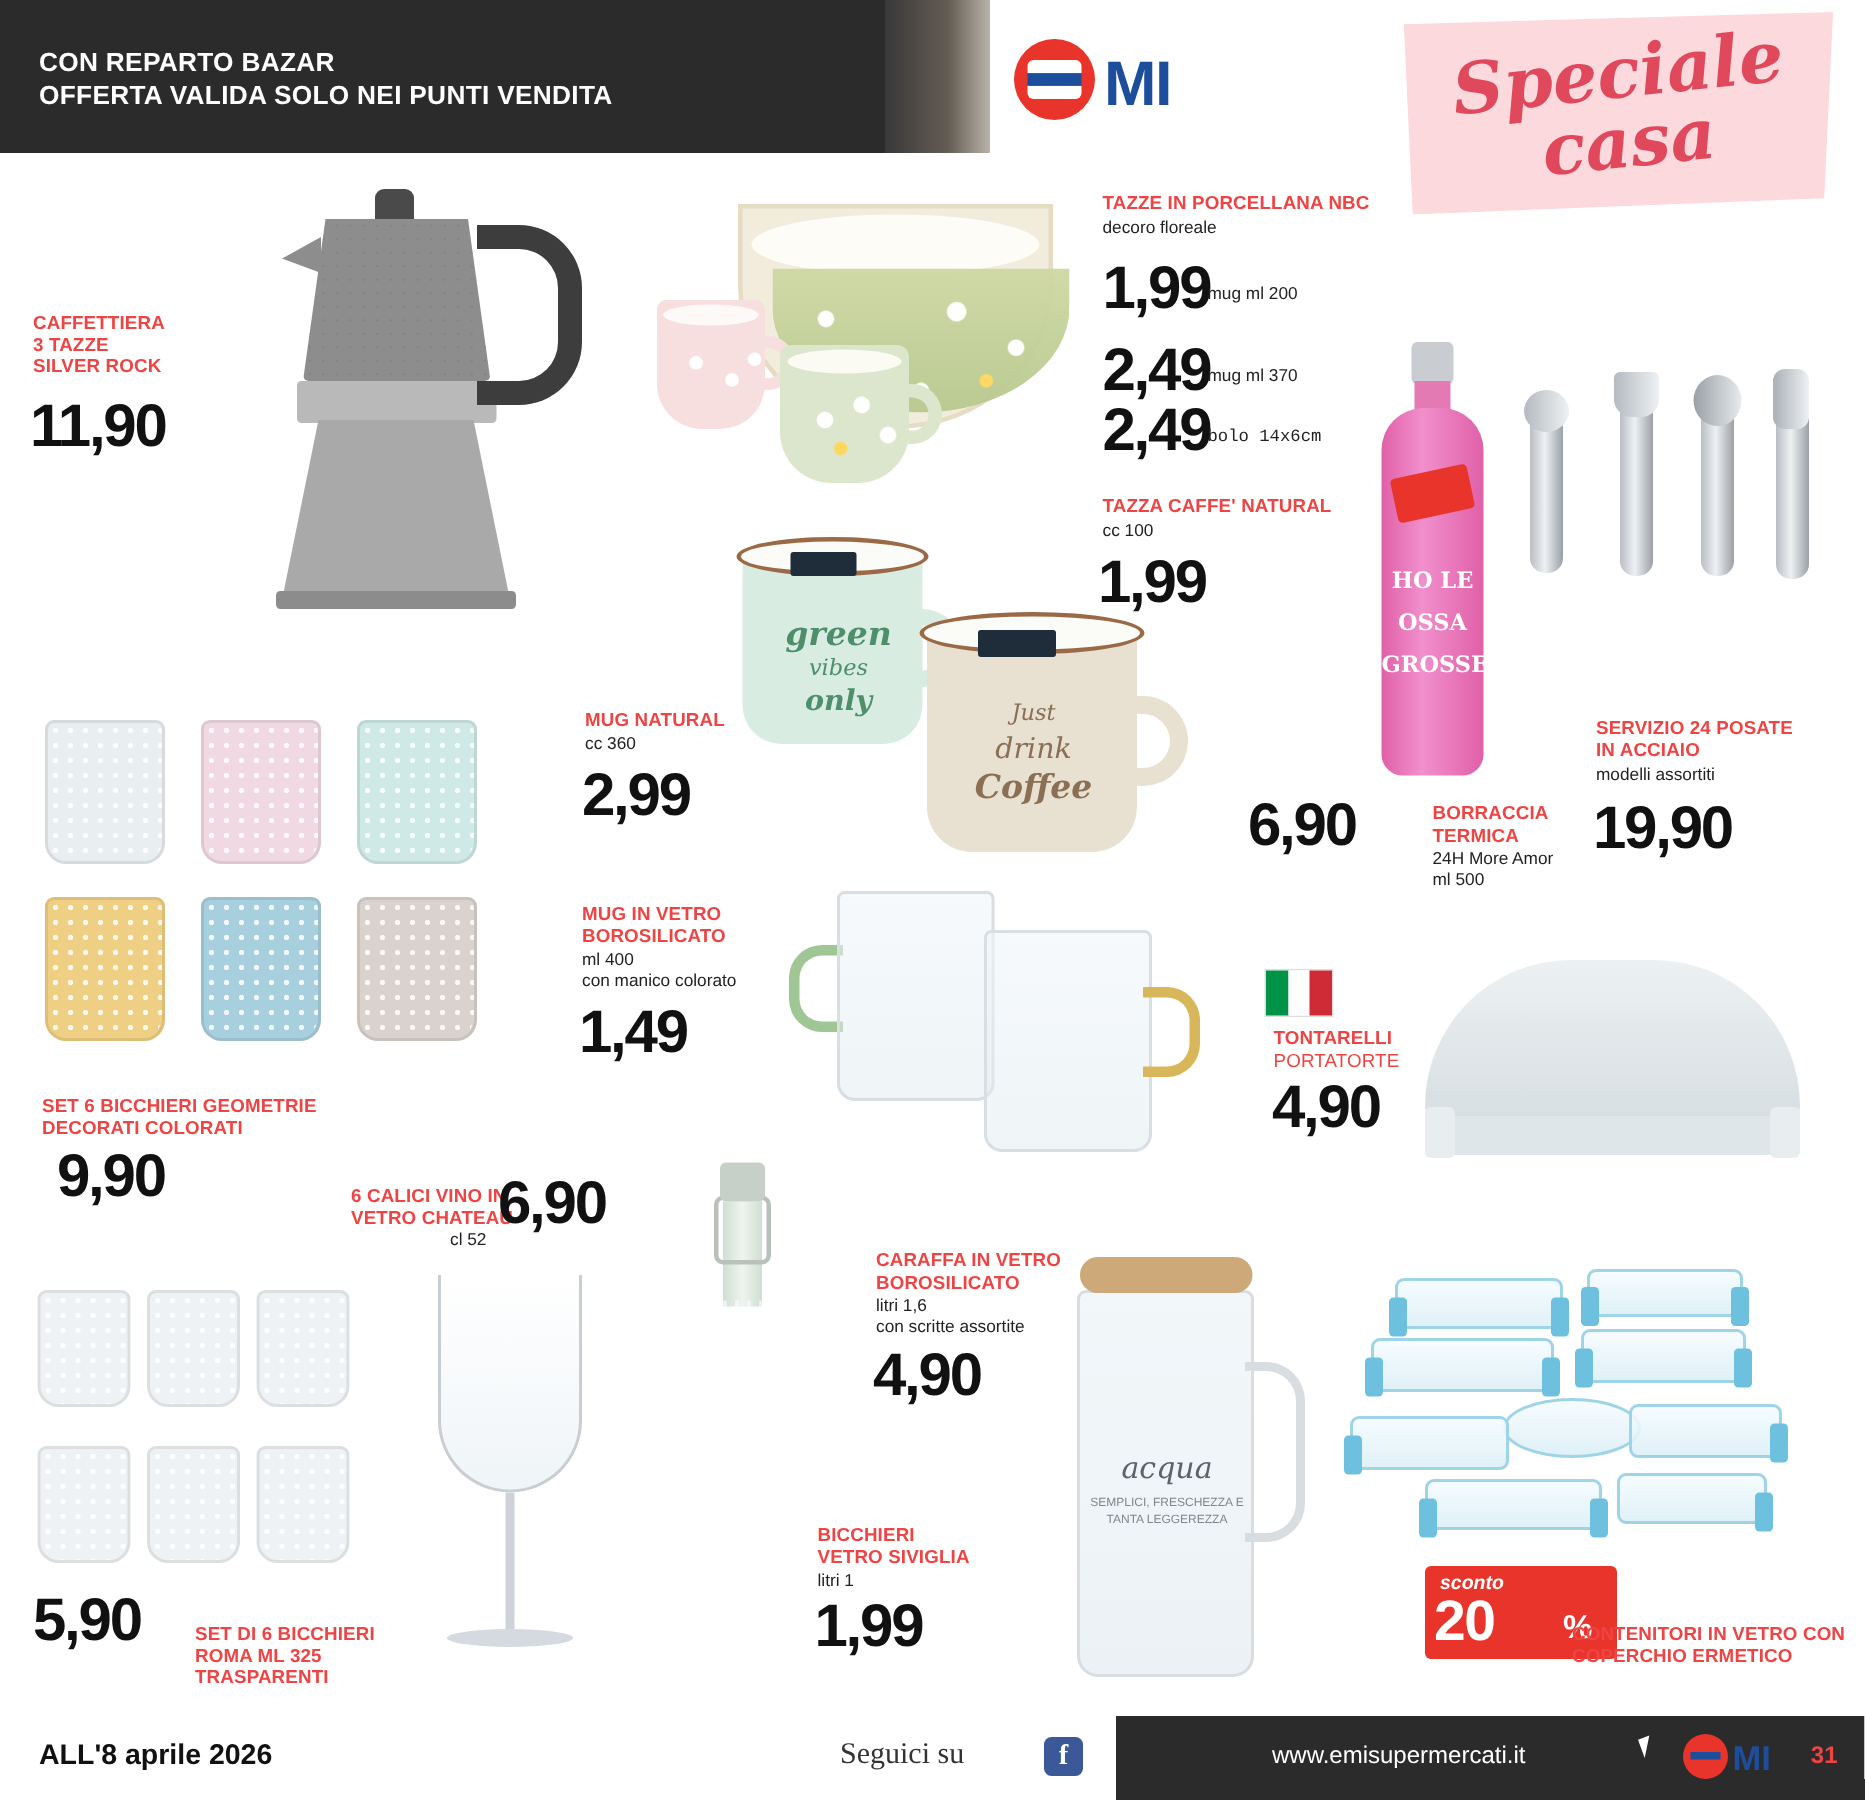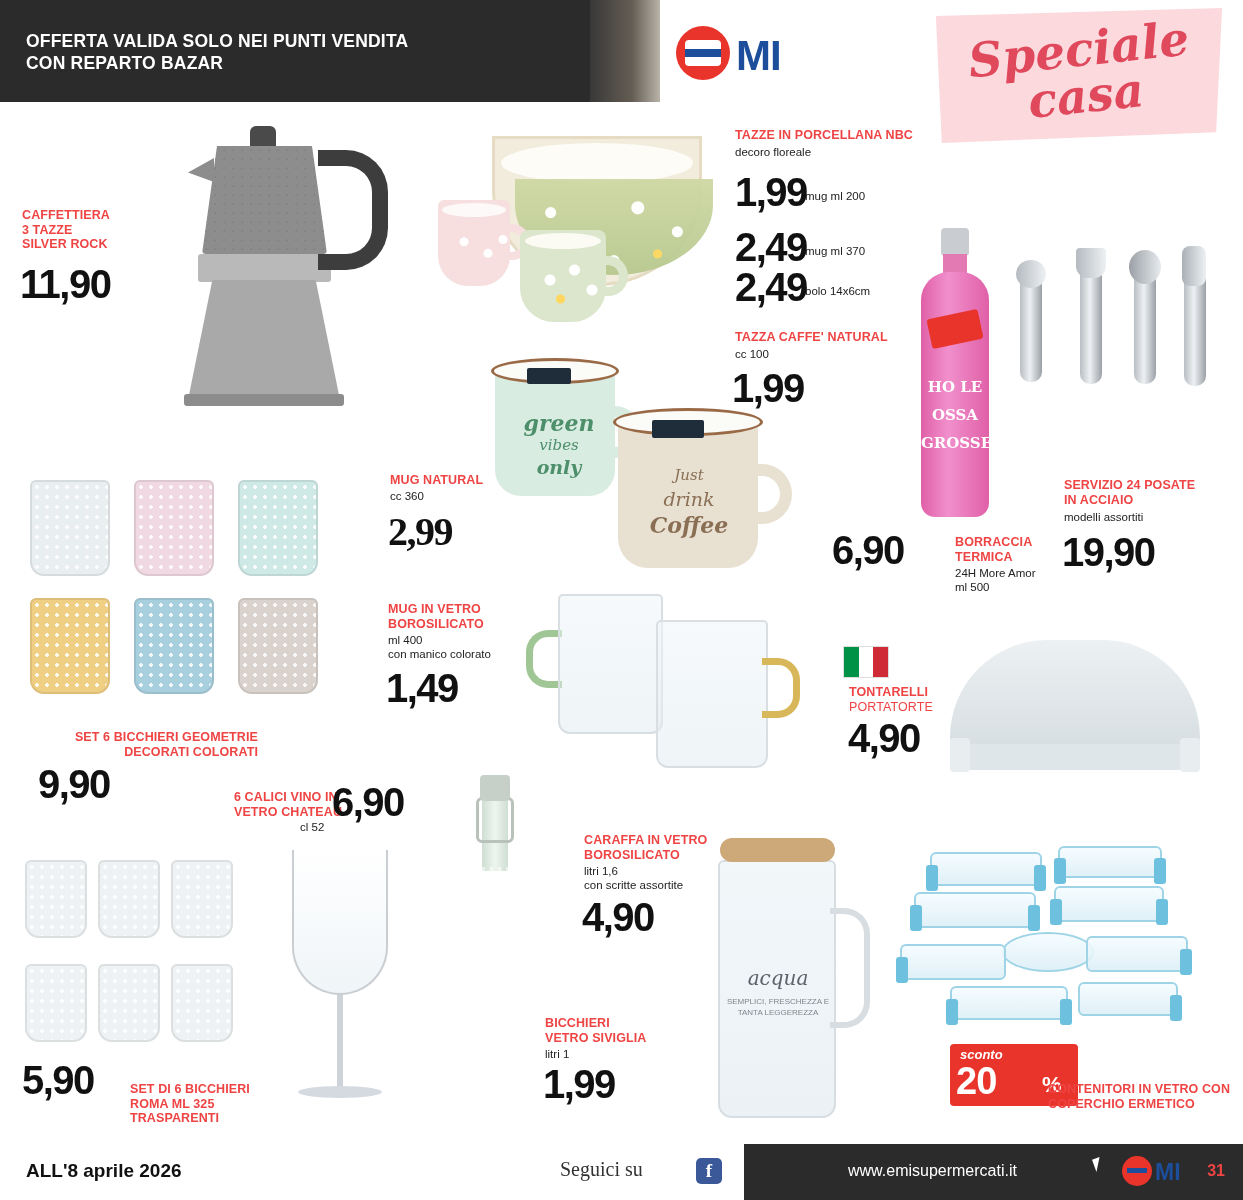--- a/index.html
+++ b/index.html
@@ -253,22 +253,22 @@
   #sconto .lbl1{position:absolute;left:10px;top:3px;color:#fff;font-size:13px;font-weight:bold;font-style:italic;}
   #sconto .v{position:absolute;left:6px;top:16px;color:#fff;font-size:38px;font-weight:bold;letter-spacing:-1px;}
   #sconto .pc{position:absolute;left:92px;top:28px;color:#fff;font-size:22px;font-weight:bold;}
 </style>
 </head>
 <body>
 
 <div class="header-bar">
   <div class="blur"></div>
   <div class="header-text">
+    <div>CON REPARTO BAZAR</div>
     <div>OFFERTA VALIDA SOLO NEI PUNTI VENDITA</div>
-    <div>CON REPARTO BAZAR</div>
   </div>
 </div>
 <div class="header-right"></div>
 
 <div class="emi-logo">
   <div class="circle">
     <div class="e-bar"></div>
   </div>
   <div class="mi">MI</div>
 </div>
@@ -318,21 +318,21 @@
 <div class="lbl title" style="left:735px; top:128px; width:210px;">TAZZE IN PORCELLANA NBC</div>
 <div class="lbl sub" style="left:735px; top:145px;">decoro floreale</div>
 
 <div class="lbl price mid" style="left:735px; top:170px;">1,99</div>
 <div class="lbl unit" style="left:805px; top:190px;">mug ml 200</div>
 
 <div class="lbl price mid" style="left:735px; top:225px;">2,49</div>
 <div class="lbl unit" style="left:805px; top:245px;">mug ml 370</div>
 
 <div class="lbl price mid" style="left:735px; top:265px;">2,49</div>
-<div class="lbl unit" style="left:805px; top:285px;">bolo 14x6cm</div>
+<div class="lbl unit" style="left:805px; top:285px;font-family:Liberation Mono, monospace;">bolo 14x6cm</div>
 
 <div class="lbl title" style="left:735px; top:330px; width:220px;">TAZZA CAFFE' NATURAL</div>
 <div class="lbl sub" style="left:735px; top:347px;">cc 100</div>
 <div class="lbl price big" style="left:732px; top:366px;">1,99</div>
 
 <div class="img" id="mug-togo-green">
   <div class="body"></div>
   <div class="rim"></div>
   <div class="tab"></div>
   <div class="h"></div>
@@ -346,21 +346,21 @@
   <div class="rim"></div>
   <div class="tab"></div>
   <div class="h"></div>
   <div class="txt1">Just</div>
   <div class="txt2">drink</div>
   <div class="txt3">Coffee</div>
 </div>
 
 <div class="lbl title" style="left:390px; top:473px; width:160px;">MUG  NATURAL</div>
 <div class="lbl sub" style="left:390px; top:489px;">cc 360</div>
-<div class="lbl price big" style="left:388px; top:508px;font-family:Liberation Serif, serif;">2,99</div>
+<div class="lbl price big" style="left:388px; top:508px;">2,99</div>
 
 <div class="img" id="bottle-pink">
   <div class="cap"></div>
   <div class="neck"></div>
   <div class="body"></div>
   <div class="slash"></div>
   <div class="t" style="top:150px;">HO LE</div>
   <div class="t" style="top:178px;">OSSA</div>
   <div class="t" style="top:206px;">GROSSE</div>
 </div>
@@ -393,21 +393,21 @@
 <div class="lbl price big" style="left:1062px; top:530px;">19,90</div>
 
 <div class="img" style="left:22px; top:470px; width:320px; height:250px;">
   <div class="tumbler" style="left:8px;  top:10px;  width:80px; height:96px; background:#e9eef0;"></div>
   <div class="tumbler" style="left:112px;top:10px;  width:80px; height:96px; background:#f0d9e2;"></div>
   <div class="tumbler" style="left:216px;top:10px;  width:80px; height:96px; background:#cfe9e6;"></div>
   <div class="tumbler" style="left:8px;  top:128px; width:80px; height:96px; background:#efcf84;"></div>
   <div class="tumbler" style="left:112px;top:128px; width:80px; height:96px; background:#a8cfdd;"></div>
   <div class="tumbler" style="left:216px;top:128px; width:80px; height:96px; background:#d9d2cd;"></div>
 </div>
-<div class="lbl title" style="left:28px; top:730px; width:230px;text-align:right;">
+<div class="lbl title" style="left:28px; top:730px; width:230px;">
   <div>SET 6 BICCHIERI GEOMETRIE</div>
   <div>DECORATI COLORATI</div>
 </div>
 <div class="lbl price big" style="left:38px; top:762px;">9,90</div>
 
 <div class="img" id="boro">
   <div class="h1"></div>
   <div class="m1"></div>
   <div class="m2"></div>
   <div class="h2"></div>

